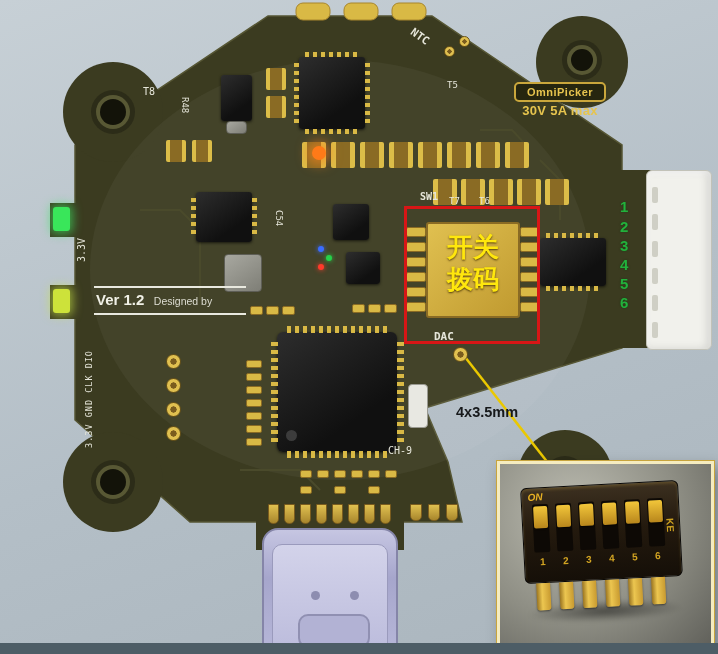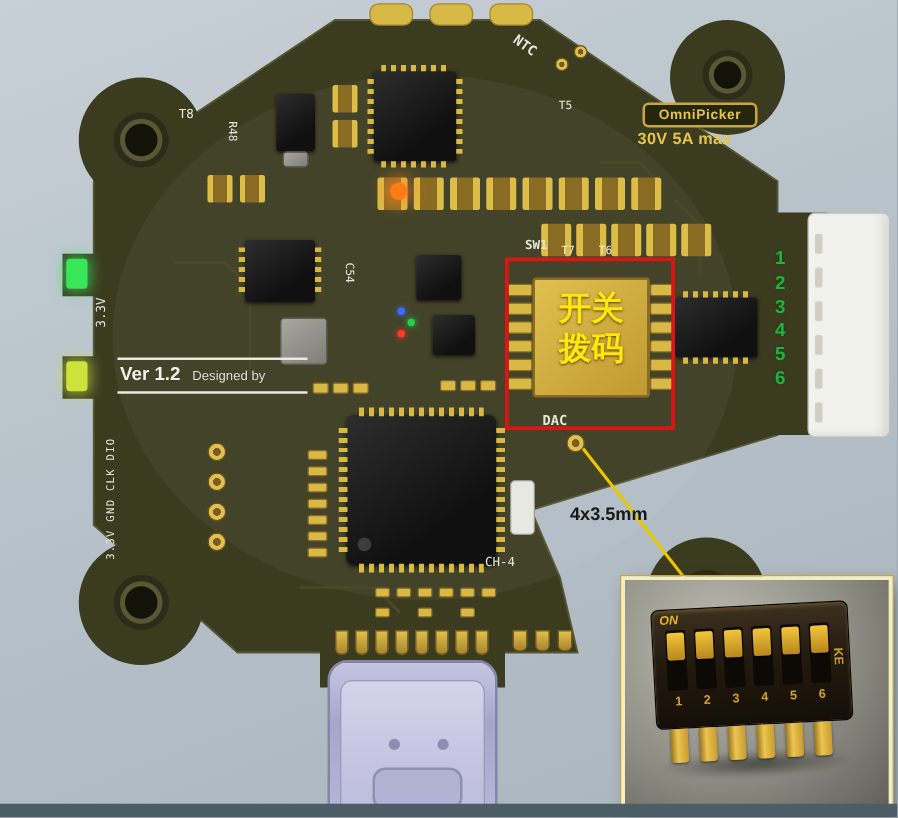--- a/index.html
+++ b/index.html
@@ -29,21 +29,21 @@
   .dipfoot{position:absolute;left:426px;top:222px;width:94px;height:96px;z-index:2;border-radius:3px;
            background:linear-gradient(135deg,#e0c050,#c09a30);border:2px solid #8a6b24;box-sizing:border-box;}
   .redbox{position:absolute;left:404px;top:206px;width:136px;height:138px;z-index:4;
           border:3px solid #d81616;box-sizing:border-box;}
   .diplabel{position:absolute;left:426px;top:231px;width:94px;z-index:5;text-align:center;
             font-weight:bold;font-size:26px;line-height:32px;color:#ffe70d;
             text-shadow:0 1px 2px rgba(60,40,0,.85);font-family:"DejaVu Sans",sans-serif;}
   .badge{position:absolute;left:514px;top:82px;width:92px;height:20px;z-index:3;background:#26260f;
          border:2px solid #caa73c;border-radius:5px;box-sizing:border-box;text-align:center;
          color:#e6c44e;font-weight:bold;font-size:11px;line-height:16px;letter-spacing:.5px;}
-  .rating{position:absolute;left:510px;top:103px;width:100px;z-index:3;
+  .rating{position:absolute;left:510px;top:103px;width:100px;z-index:3;text-align:center;
           color:#e6c44e;font-weight:bold;font-size:13px;letter-spacing:.3px;}
   .verblock{position:absolute;left:94px;top:286px;width:150px;z-index:3;color:#f0f0e6;
             border-top:2px solid #e9e9df;border-bottom:2px solid #e9e9df;padding:3px 0 4px 2px;}
   .verblock .v1{font-weight:bold;font-size:15px;}
   .verblock .v2{font-size:10.5px;color:#ddddd2;margin-left:5px;}
   .verblock .name{font-weight:bold;font-size:21px;letter-spacing:1px;line-height:24px;}
   .pinnum{position:absolute;z-index:3;color:#23b13c;font-weight:bold;font-size:15px;
           text-shadow:0 0 2px rgba(0,60,10,.6);}
   .jst{position:absolute;left:646px;top:170px;width:66px;height:180px;z-index:2;background:#f1f1ec;
        border:1px solid #c2c2b8;border-radius:6px;box-sizing:border-box;
@@ -272,21 +272,21 @@
   <div class="tp" style="left:459px;top:36px;width:11px;height:11px;"></div>
   <span class="silk" style="left:410px;top:30px;font-size:11px;font-weight:bold;transform:rotate(36deg);">NTC</span>
   <span class="silk" style="left:447px;top:80px;font-size:9px;">T5</span>
   <span class="silk" style="left:143px;top:86px;font-size:10px;">T8</span>
   <span class="silk rot90" style="left:190px;top:97px;font-size:9px;">R48</span>
   <span class="silk rot90" style="left:284px;top:210px;font-size:9px;">C54</span>
   <span class="silk" style="left:408px;top:191px;font-size:10px;font-weight:bold;padding-left:12px;">SW1</span>
   <span class="silk" style="left:449px;top:196px;font-size:9px;">T7</span>
   <span class="silk" style="left:479px;top:196px;font-size:9px;">T6</span>
   <span class="silk" style="left:434px;top:330px;font-size:11px;font-weight:bold;">DAC</span>
-  <span class="silk" style="left:388px;top:445px;font-size:10px;">CH-4</span>
+  <span class="silk" style="left:388px;top:445px;font-size:10px;">CH-9</span>
   <span class="silk rotm90" style="left:76px;top:262px;font-size:10px;">3.3V</span>
   <span class="silk" style="left:84px;top:350px;font-size:8.5px;writing-mode:vertical-rl;transform:rotate(180deg);letter-spacing:1px;">3.3V GND CLK DIO</span>
 
   <div class="verblock">
     <div>
       <span class="v1">Ver 1.2</span>
       <span class="v2">Designed by</span>
     </div>
   </div>
 

